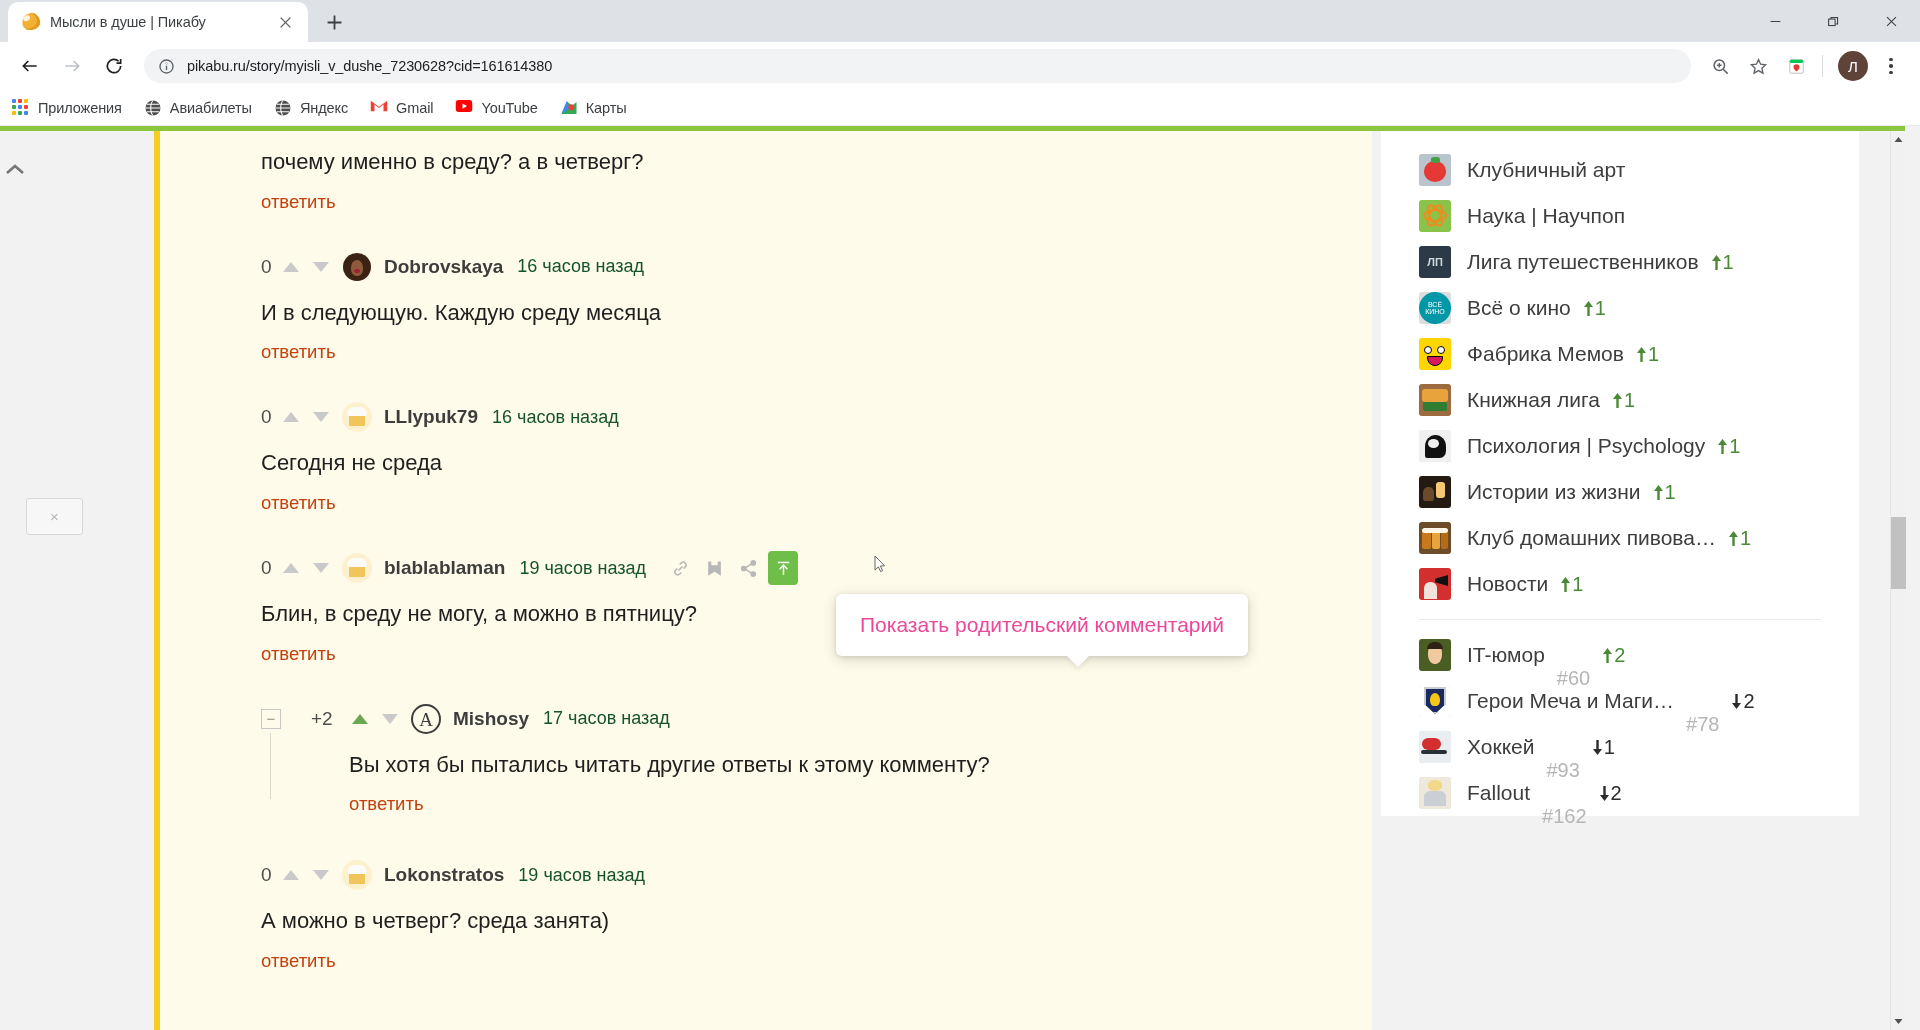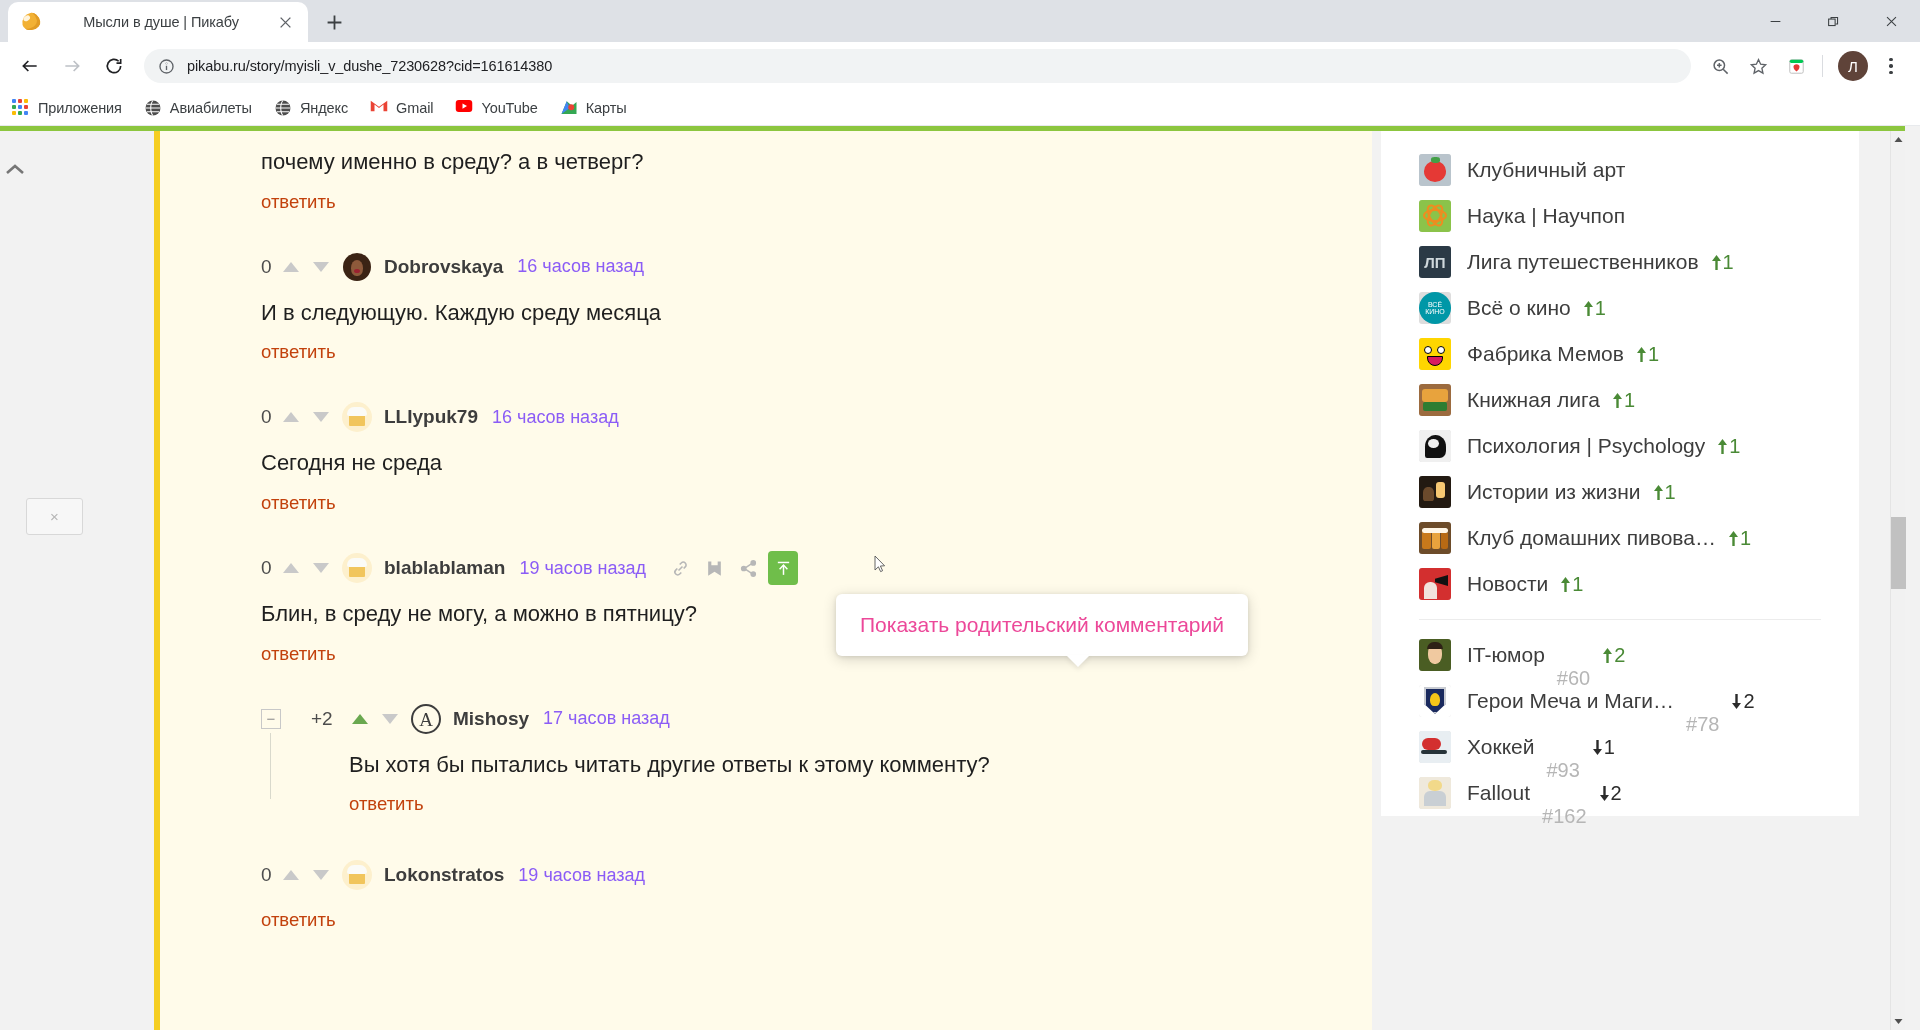--- a/index.html
+++ b/index.html
@@ -20,21 +20,20 @@
     position: relative;
   }
   .tabstrip { display: flex; align-items: flex-end; padding-left: 8px; flex: 1; height: 42px; }
   .tab {
     display: flex; align-items: center;
     height: 40px; width: 300px;
     background: #ffffff;
     border-radius: 10px 10px 0 0;
     padding: 0 10px 0 14px;
     position: relative;
-    text-align: center;
   }
   .tab-favicon {
     width: 18px; height: 18px; flex: 0 0 18px;
     margin-right: 10px; position: relative;
   }
   .tab-favicon .pb {
     width: 18px; height: 17px;
     background: #f2b134;
     border-radius: 56% 44% 50% 50% / 60% 60% 40% 40%;
     box-shadow: inset -3px -2px 0 0 #e19b24;
@@ -202,21 +201,21 @@
     border-radius: 50%; background: #9b2230;
   }
   .av-atheist {
     background: #fffbea; border: 2px solid #3d3d3d; border-radius: 50%;
   }
   .av-atheist .sym {
     position: absolute; left: 50%; top: 50%; transform: translate(-50%,-50%);
     font-size: 19px; color: #3d3d3d; line-height: 1; font-family: "Liberation Serif", serif;
   }
   .uname { font-size: 19px; font-weight: bold; color: #3d3d3d; margin-right: 14px; }
-  .ctime { font-size: 18px; color: #8b5cf6; }
+  .ctime { font-size: 18px; color: #14532d; }
 
   .cmt-actions { display: flex; align-items: center; margin-left: 20px; gap: 6px; position: relative; }
   .act {
     width: 28px; height: 28px;
     display: flex; align-items: center; justify-content: center;
     color: #b7b7b7;
   }
   .act svg { width: 19px; height: 19px; }
   .act.parent-hl {
     background: #6fbe4a; border-radius: 4px; color: #ffffff;
@@ -652,20 +651,21 @@
               </span>
               <span class="vote">
                 <svg viewBox="0 0 20 14">
                     <path d="M10 12 L2 2 L18 2 Z" class="arrow-down-gray"></path>
                   </svg>
               </span>
               <span class="av av-house"></span>
               <span class="uname">Lokonstratos</span>
               <span class="ctime">19 часов назад</span>
             </div>
+            <div class="cmt-body">А можно в четверг? среда занята)</div>
             <a class="reply">ответить</a>
           </div>
 
         </div>
 
         <div class="tooltip">Показать родительский комментарий</div>
       </div>
 
       <div class="side-col">
         <div class="side-card">
@@ -684,21 +684,21 @@
                   <div style="width:100%;height:100%;background:#8bc34a;position:relative">
                     <div style="position:absolute;left:4px;top:9px;width:24px;height:13px;border:2px solid #ef8c20;border-radius:50%"></div>
                     <div style="position:absolute;left:4px;top:9px;width:24px;height:13px;border:2px solid #ef8c20;border-radius:50%;transform:rotate(60deg)"></div>
                     <div style="position:absolute;left:4px;top:9px;width:24px;height:13px;border:2px solid #ef8c20;border-radius:50%;transform:rotate(-60deg)"></div>
                   </div>
                 </span>
                 <span class="com-name">Наука | Научпоп</span>
               </div>
               <div class="side-item">
                 <span class="com-ico">
-                  <div style="width:100%;height:100%;background:#2b3a46;position:relative;display:flex;align-items:center;justify-content:center;color:#cfd8dc;font-size:15px;font-weight:bold">ЛП</div>
+                  <div style="width:100%;height:100%;background:#2b3a46;position:relative;display:flex;align-items:center;justify-content:center;color:#cfd8dc;font-size:11px;font-weight:bold">ЛП</div>
                 </span>
                 <span class="com-name">Лига путешественников</span>
                 <span class="com-delta up">
                   <svg viewBox="0 0 11 17">
                     <path d="M5.5 1 L10 7 H1 Z" fill="currentColor"></path>
                     <rect x="4.3" y="6" width="2.4" height="10" fill="currentColor"></rect>
                   </svg>
                   <span>1</span>
                 </span>
               </div>

